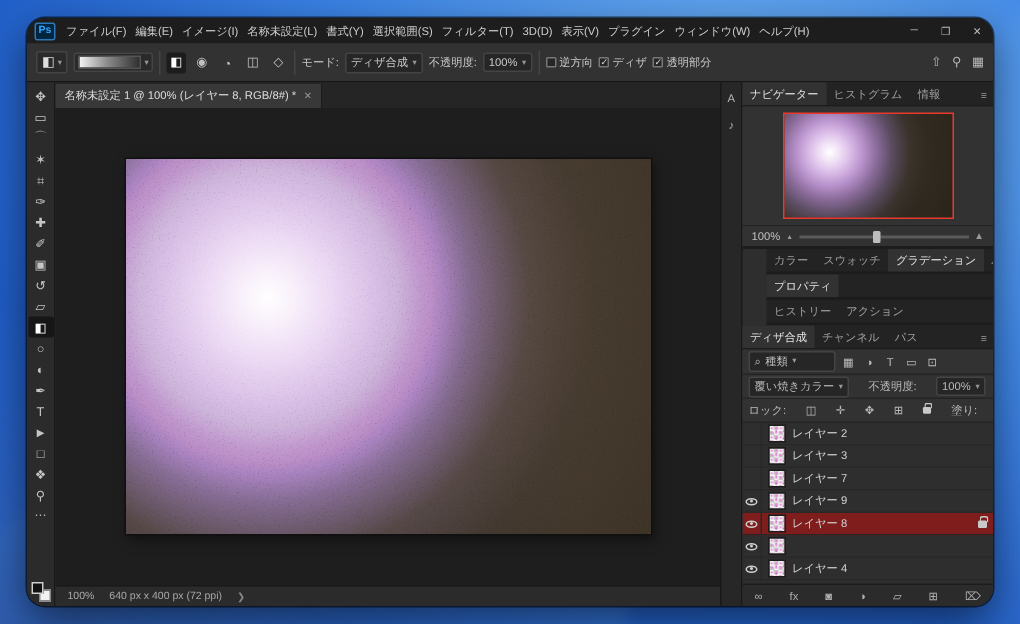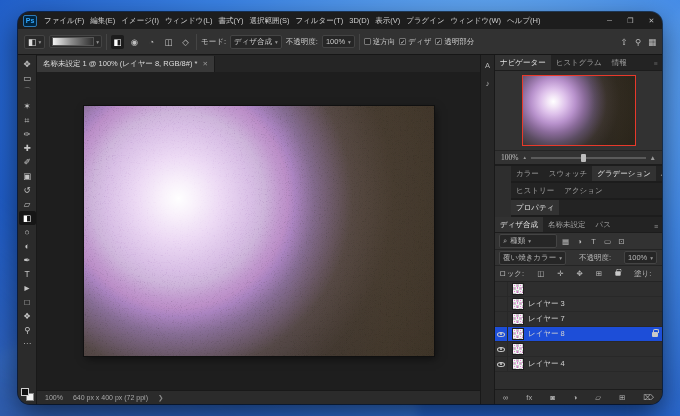--- a/index.html
+++ b/index.html
@@ -125,38 +125,38 @@
   .nav-zoom-row { height:15px; display:flex; align-items:center; gap:4px;
     padding:0 6px; background:#323232; border-bottom:2px solid #1c1c1c;
     flex:0 0 auto; color:#c0c0c0; }
   .tri { color:#9a9a9a; }
   .tri.small { font-size:4.5px; }
   .tri.big { font-size:6.5px; }
   .slider { flex:1; height:2px; background:#5a5a5a; position:relative; }
   .slider-thumb { position:absolute; left:44%; top:-3px; width:5px; height:8px;
     background:#bdbdbd; border-radius:1px; }
 
-  .bar-group { flex:0 0 auto;font-family:Liberation Serif, serif; }
+  .bar-group { flex:0 0 auto; }
   .thin-bar { display:flex; align-items:center; background:#232323;
     border-bottom:2px solid #1c1c1c; white-space:nowrap;margin-left:16px; }
 
   .filter-row { height:17px; display:flex; align-items:center; gap:3px;
     padding:0 4px; background:#323232; border-bottom:1px solid #242424; flex:0 0 auto; }
   .search-box { display:flex; align-items:center; gap:3px; background:#262626;
     border:1px solid #444; border-radius:2px; padding:1px 3px; width:58px; color:#c0c0c0; }
   .mini-icon { width:11px; height:12px; display:flex; align-items:center; justify-content:center;
     font-size:7.5px; color:#b8b8b8; }
   .blend-row, .lock-row { height:16px; display:flex; align-items:center; gap:13px;
     padding:0 4px; background:#323232; border-bottom:1px solid #242424;
     flex:0 0 auto; color:#b8b8b8; white-space:nowrap; }
 
   .layers-list { flex:1; background:#2e2e2e; min-height:0; overflow:hidden; }
   .layer-row { height:15px; display:flex; align-items:center;
     border-bottom:1px solid #282828; padding-right:4px; }
-  .layer-row.selected { background:#1d4ed8; }
+  .layer-row.selected { background:#7f1d1d; }
   .eye-cell { width:13px; height:100%; border-right:1px solid #282828;
     display:flex; align-items:center; justify-content:center; flex:0 0 auto; }
   .eye { width:8px; height:5px; border:1px solid #cfcfcf; border-radius:50%;
     position:relative; display:inline-block; }
   .eye::after { content:""; position:absolute; left:2px; top:0.5px; width:2px;
     height:2px; background:#cfcfcf; border-radius:50%; }
   .layer-thumb { width:12px; height:12px; margin:0 4px; border:1px solid #1d1d1d;
     flex:0 0 auto;
     background-image:
       radial-gradient(rgba(240,110,220,.85) 0.5px, rgba(0,0,0,0) 0.9px),
@@ -184,21 +184,21 @@
   <div class="streak s3"></div>
 
   <div class="ps">
 
     <div class="titlebar">
       <span class="ps-logo">Ps</span>
       <nav class="menus">
         <span class="menu-item">ファイル(F)</span>
         <span class="menu-item">編集(E)</span>
         <span class="menu-item">イメージ(I)</span>
-        <span class="menu-item">ウィンドウ(L)</span>
+        <span class="menu-item">名称未設定(L)</span>
         <span class="menu-item">書式(Y)</span>
         <span class="menu-item">選択範囲(S)</span>
         <span class="menu-item">フィルター(T)</span>
         <span class="menu-item">3D(D)</span>
         <span class="menu-item">表示(V)</span>
         <span class="menu-item">プラグイン</span>
         <span class="menu-item">ウィンドウ(W)</span>
         <span class="menu-item">ヘルプ(H)</span>
       </nav>
       <div class="win-controls">
@@ -337,31 +337,31 @@
         </div>
 
         <div class="ptabs thin-bar">
           <span class="ptab">カラー</span>
           <span class="ptab">スウォッチ</span>
           <span class="ptab active">グラデーション</span>
           <span class="ptab">パターン</span>
         </div>
 
         <div class="ptabs thin-bar">
+          <span class="ptab active">プロパティ</span>
+        </div>
+
+        <div class="ptabs thin-bar">
           <span class="ptab">ヒストリー</span>
           <span class="ptab">アクション</span>
         </div>
 
-        <div class="ptabs thin-bar">
-          <span class="ptab active">プロパティ</span>
-        </div>
-
         <div class="ptabs">
           <span class="ptab active">ディザ合成</span>
-          <span class="ptab">名称未設定</span>
+          <span class="ptab">チャンネル</span>
           <span class="ptab">パス</span>
           <span class="pmenu">≡</span>
         </div>
 
         <div class="filter-row">
           <div class="search-box">
             <span>⌕</span>
             <span>種類</span>
             <span class="caret">▾</span>
           </div>
@@ -397,36 +397,45 @@
             <span class="caret">▾</span>
           </div>
         </div>
 
         <div class="layers-list">
           <div class="layer-row">
             <span class="eye-cell">
                 <span class="eye" style="visibility: hidden;"></span>
               </span>
             <span class="layer-thumb"></span>
+            <span class="layer-name">レイヤー 2</span>
 
           </div>
           <div class="layer-row">
             <span class="eye-cell">
                 <span class="eye" style="visibility: hidden;"></span>
               </span>
             <span class="layer-thumb"></span>
             <span class="layer-name">レイヤー 3</span>
 
           </div>
           <div class="layer-row">
             <span class="eye-cell">
                 <span class="eye" style="visibility: hidden;"></span>
               </span>
             <span class="layer-thumb"></span>
             <span class="layer-name">レイヤー 7</span>
+
+          </div>
+          <div class="layer-row">
+            <span class="eye-cell">
+                <span class="eye"></span>
+              </span>
+            <span class="layer-thumb"></span>
+            <span class="layer-name">レイヤー 9</span>
 
           </div>
           <div class="layer-row selected">
             <span class="eye-cell">
                 <span class="eye"></span>
               </span>
             <span class="layer-thumb"></span>
             <span class="layer-name">レイヤー 8</span>
             <span class="lock row-lock"></span>
           </div>

